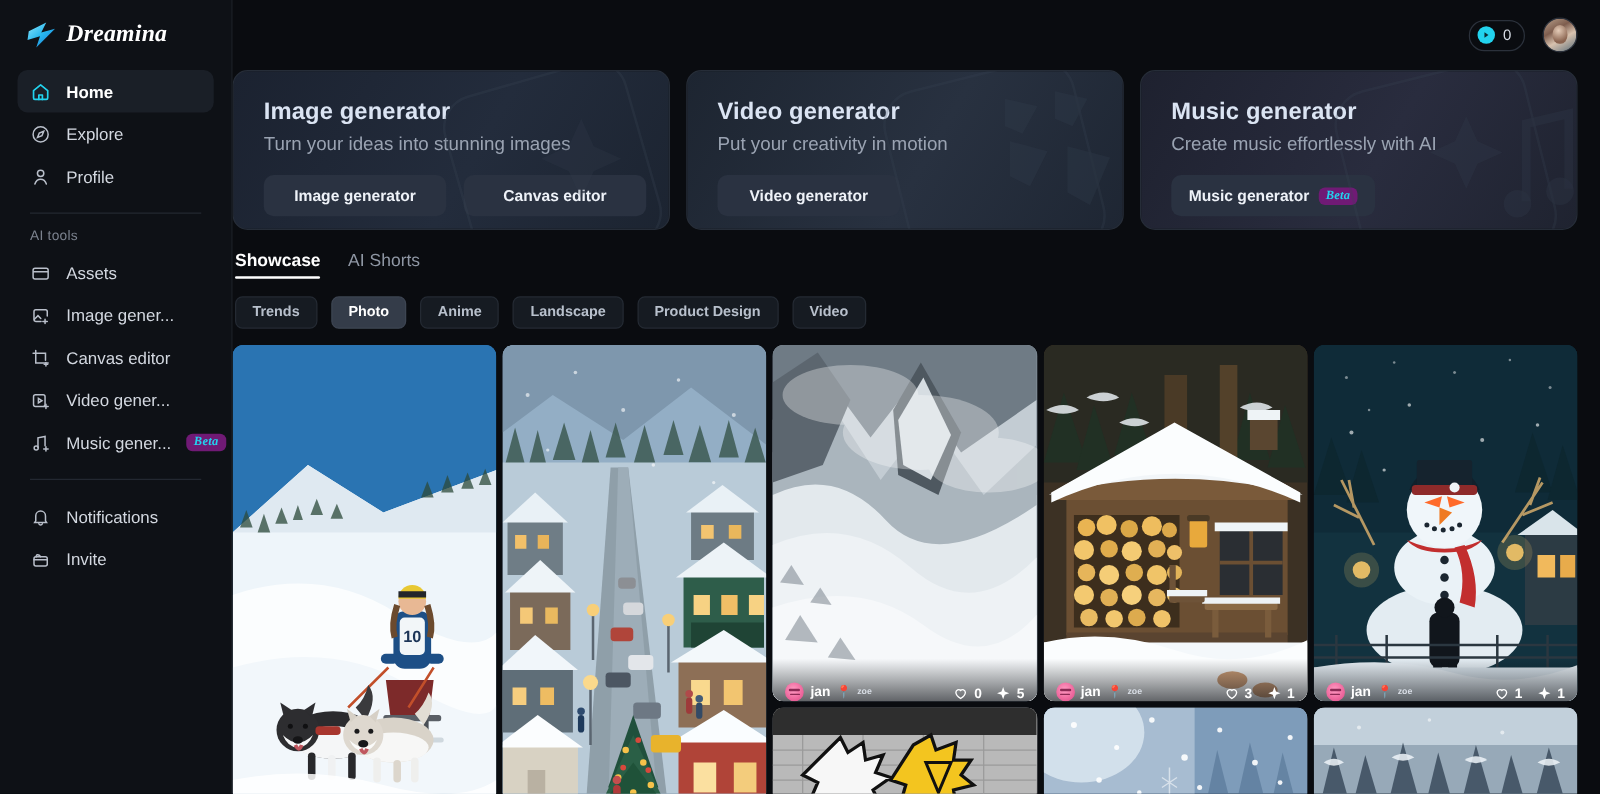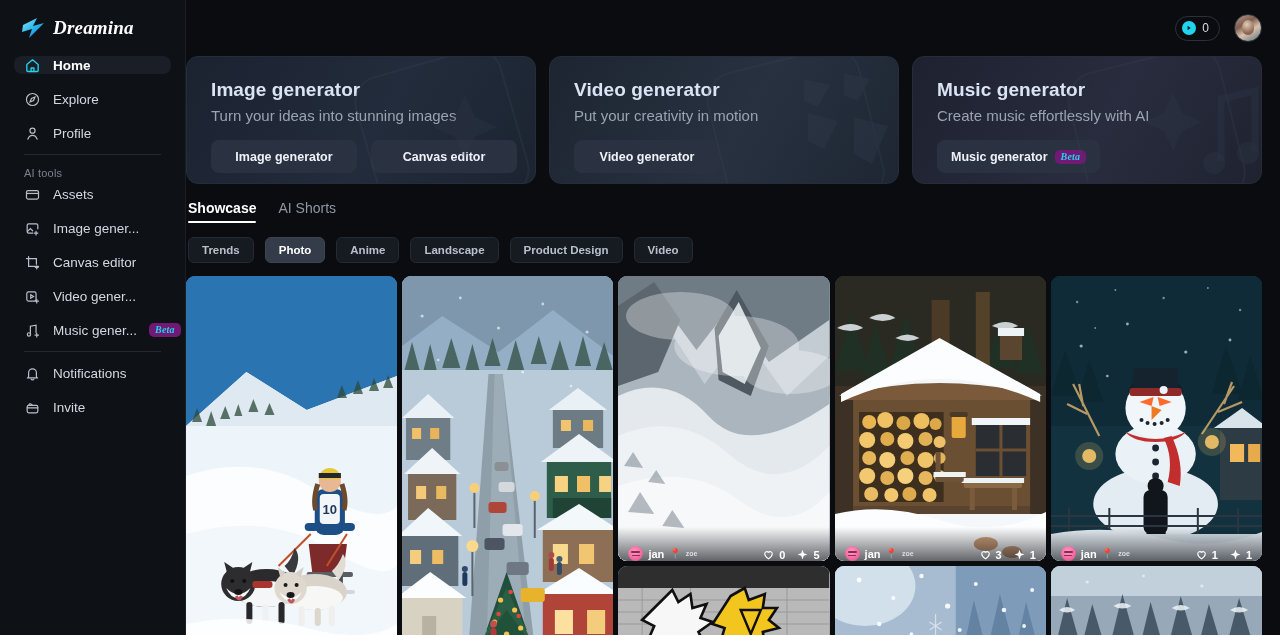--- a/index.html
+++ b/index.html
@@ -23,24 +23,24 @@
   }
   .brand { display: flex; align-items: center; gap: 7px; height: 56px; padding-left: 6px; }
   .brand-logo { width: 26px; height: 24px; flex: 0 0 26px; }
   .brand-name {
     font-family: "Liberation Serif", serif;
     font-style: italic; font-weight: 700;
     font-size: 19px; letter-spacing: .2px; color: #fff;
   }
   .nav-item {
     display: flex; align-items: center; gap: 12px;
-    height: 18px; padding: 0 10px; border-radius: 8px;
+    height: 34px; padding: 0 10px; border-radius: 8px;
     margin-bottom: 0px; cursor: pointer; position: relative;
   }
-  .nav-item + .nav-item { margin-top: 16px; }
+  .nav-item + .nav-item { margin-top: 0; }
   .nav-list-primary .nav-item { margin-bottom: 0; }
   .nav-item .ico { width: 17px; height: 17px; flex: 0 0 17px; display: block; color: #b9bfca; }
   .nav-item .lbl { font-size: 13.5px; color: #d3d8e0; font-weight: 400; white-space: nowrap; }
   .nav-item.active { background: #1a1f27; }
   .nav-item.active .lbl { color: #ffffff; font-weight: 700; }
   .nav-item.active .ico { color: #22d3ee; }
   .nav-group-label {
     font-size: 11px; color: #7b828e; padding: 0 10px;
     margin: 12px 0 6px 0; letter-spacing: .2px;
   }

